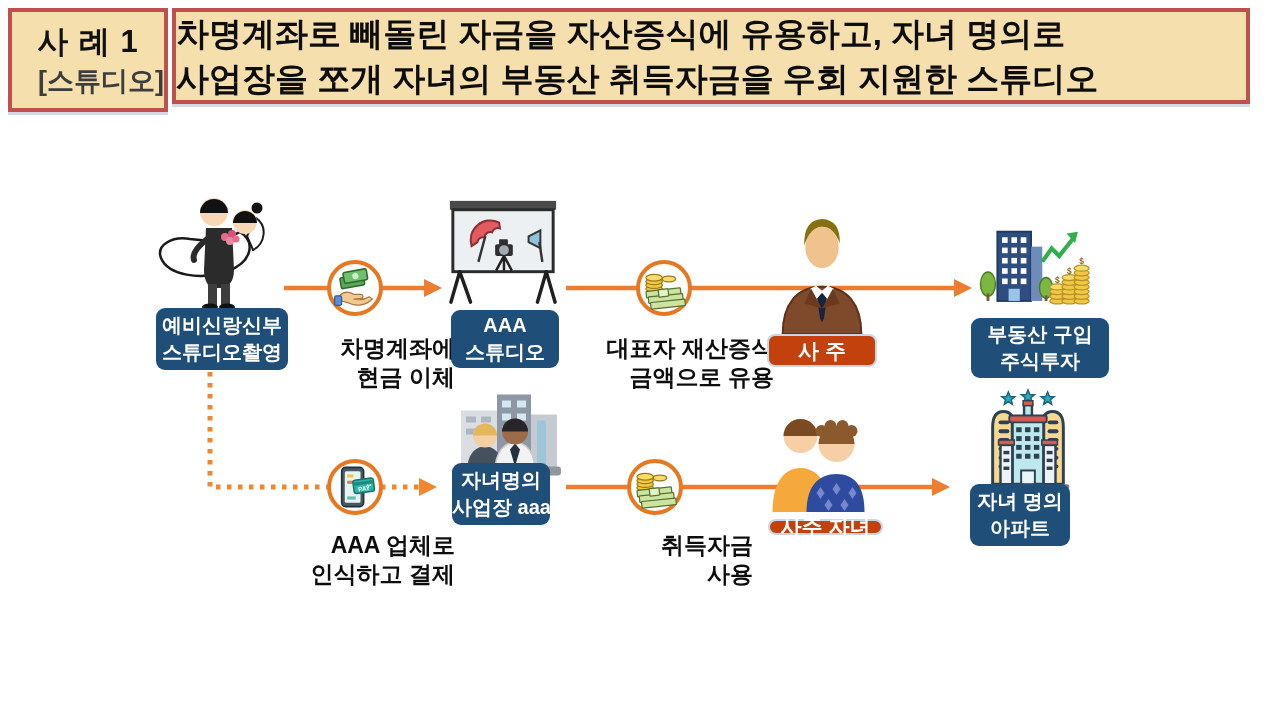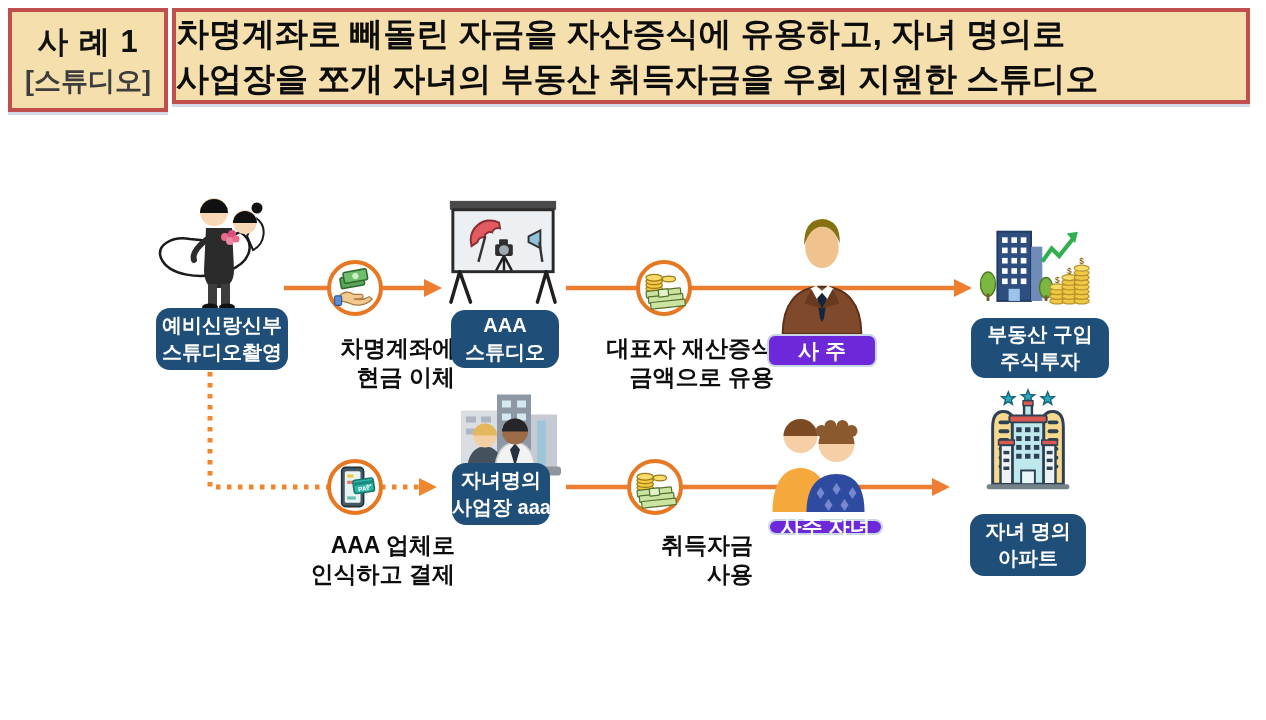--- a/index.html
+++ b/index.html
@@ -7,33 +7,33 @@
     position:relative;width:1266px;height:720px;background:#ffffff;overflow:hidden;
     font-family:"Liberation Sans","DejaVu Sans",sans-serif;
   }
   
   .hdr-box{
     position:absolute;top:8px;height:96px;background:#F5DFAC;border:4px solid #C0504D;
     box-shadow:0 3px 0 rgba(130,150,175,.35);
   }
   #hdr-left{left:8px;width:152px;text-align:center;display:flex;flex-direction:column;justify-content:center;}
   #hdr-left .case-line1{font-size:31px;font-weight:bold;color:#111;letter-spacing:1px;}
-  #hdr-left .case-line2{font-size:27px;font-weight:bold;color:#3d3d3d;}
+  #hdr-left .case-line2{font-size:27px;font-weight:bold;color:#3d3d3d;text-align:right;}
   #hdr-right{left:172px;width:1078px;display:flex;flex-direction:column;justify-content:center;box-sizing:border-box;}
   #hdr-right .title-line{font-size:33px;font-weight:bold;color:#0d0d0d;line-height:45px;white-space:nowrap;}
   
   .icon{position:absolute;}
   .navy-label{
     position:absolute;background:#1F4E79;color:#fff;text-align:center;
-    border-radius:14px;display:flex;flex-direction:column;justify-content:center;
+    border-radius:9px;display:flex;flex-direction:column;justify-content:center;
     font-weight:bold;
   }
   .navy-label .l{line-height:27px;font-size:20px;white-space:nowrap;}
   .navy-chip{
-    position:absolute;background:#6d28d9;color:#fff;text-align:center;
+    position:absolute;background:#c2410c;color:#fff;text-align:center;
     border:2px solid #C9D6E6;border-radius:8px;display:flex;align-items:center;justify-content:center;
     font-weight:bold;font-size:21px;box-sizing:border-box;white-space:nowrap;
   }
   .caption{
     position:absolute;text-align:right;color:#0d0d0d;font-weight:800;
     font-size:23px;line-height:29px;white-space:nowrap;
   }
   .badge{
     position:absolute;width:56px;height:56px;border:4px solid #E87722;border-radius:50%;
     background:#fff;box-sizing:border-box;display:flex;align-items:center;justify-content:center;z-index:3;
@@ -370,18 +370,18 @@
       </g>
     <rect x="72" y="58" width="12" height="40" fill="#EDF3F5" stroke="#2E4053" stroke-width="2.5"></rect>
     <rect x="70" y="53" width="16" height="5" fill="#D95A52" stroke="#2E4053" stroke-width="1.5"></rect>
     <g fill="#2E4053">
         <rect x="75" y="64" width="6" height="3.5"></rect>
         <rect x="75" y="72" width="6" height="3.5"></rect>
         <rect x="75" y="80" width="6" height="3.5"></rect>
       </g>
     <rect x="14" y="98" width="84" height="5" rx="2" fill="#76828A"></rect>
   </svg>
-  <div class="navy-label" style="left:970px;top:514px;width:116px;height:62px">
+  <div class="navy-label" style="left:970px;top:484px;width:100px;height:62px">
     <span class="l">자녀 명의</span>
     <span class="l">아파트</span>
   </div>
 
 </div>
 
 </body></html>

